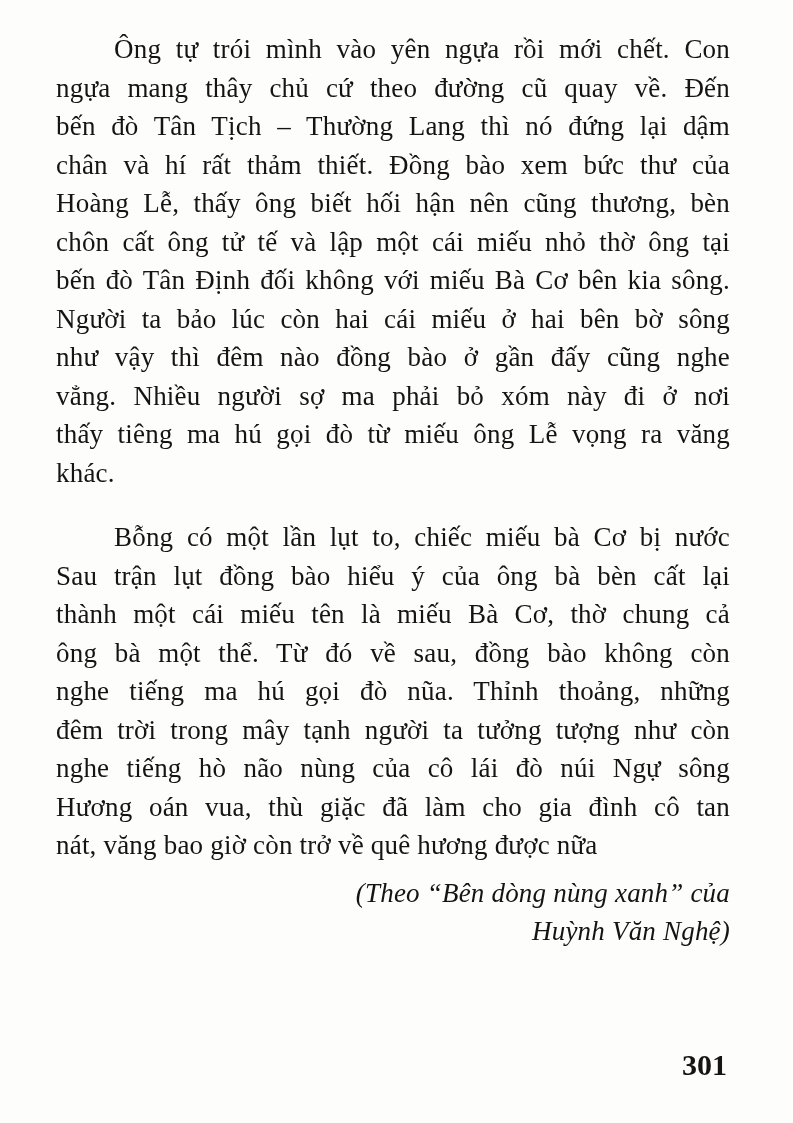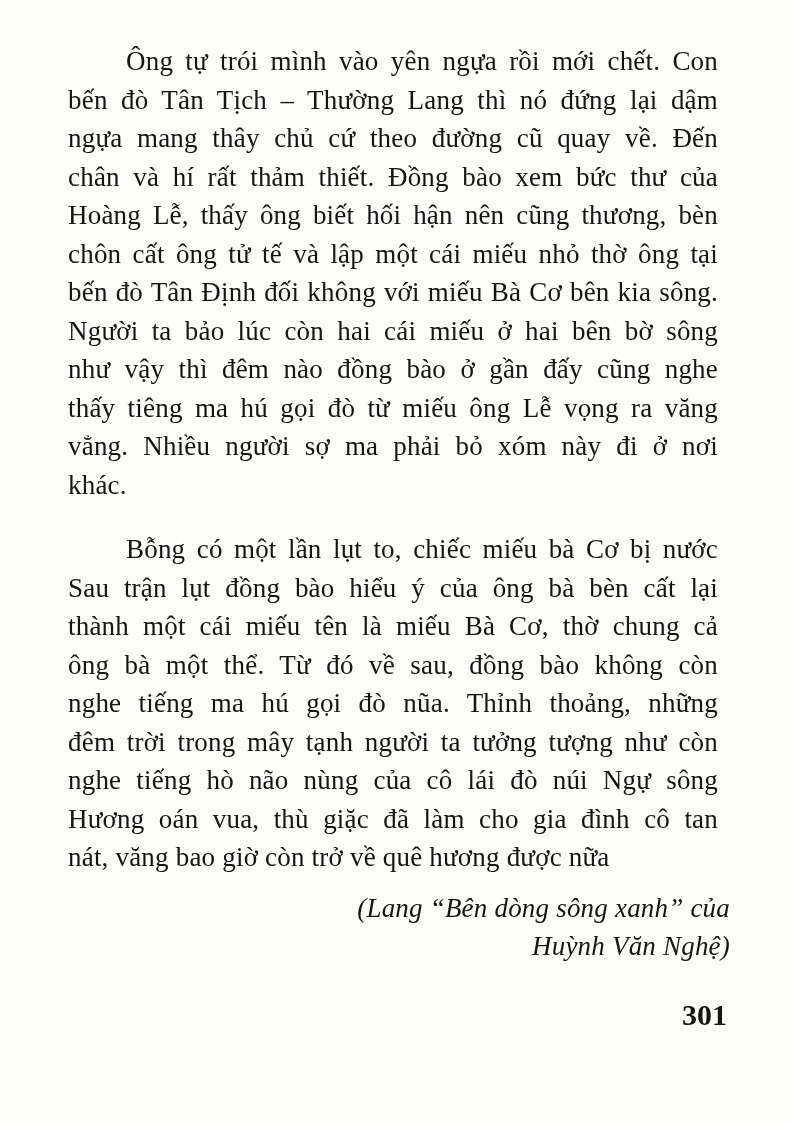--- a/index.html
+++ b/index.html
@@ -13,21 +13,21 @@
     color: #151413;
     font-family: "Liberation Serif", "DejaVu Serif", serif;
     overflow: hidden;
   }
   .text-block {
     position: absolute;
     left: 56px;
     top: 30px;
     width: 674px;
   }
-  .para { margin: 12px; padding: 0; }
+  .para { margin: 0; padding: 0; }
   .para-2 { margin-top: 26px; }
   .line {
     display: block;
     font-size: 27px;
     line-height: 38.5px;
     text-align: justify;
     text-align-last: justify;
     letter-spacing: 0.2px;
   }
   .line.indent { text-indent: 58px; }
@@ -40,61 +40,61 @@
     display: block;
     font-size: 27px;
     line-height: 38.5px;
     font-style: italic;
     text-align: right;
     text-align-last: right;
     letter-spacing: 0.2px;
   }
   .page-number {
     position: absolute;
-    top: 998px;
+    top: 1048px;
     right: 66px;
     font-size: 30px;
     font-weight: bold;
     line-height: 34px;
   }
 </style>
 </head>
 <body>
 
 <div class="page">
   <div class="text-block">
 
     <p class="para para-1">
       <span class="line indent">Ông tự trói mình vào yên ngựa rồi mới chết. Con</span>
+      <span class="line">ngựa mang thây chủ cứ theo đường cũ quay về. Đến</span>
       <span class="line">bến đò Tân Tịch – Thường Lang thì nó đứng lại dậm</span>
-      <span class="line">ngựa mang thây chủ cứ theo đường cũ quay về. Đến</span>
       <span class="line">chân và hí rất thảm thiết. Đồng bào xem bức thư của</span>
       <span class="line">Hoàng Lễ, thấy ông biết hối hận nên cũng thương, bèn</span>
       <span class="line">chôn cất ông tử tế và lập một cái miếu nhỏ thờ ông tại</span>
       <span class="line">bến đò Tân Định đối không với miếu Bà Cơ bên kia sông.</span>
       <span class="line">Người ta bảo lúc còn hai cái miếu ở hai bên bờ sông</span>
       <span class="line">như vậy thì đêm nào đồng bào ở gần đấy cũng nghe</span>
+      <span class="line">vẳng. Nhiều người sợ ma phải bỏ xóm này đi ở nơi</span>
       <span class="line">thấy tiêng ma hú gọi đò từ miếu ông Lễ vọng ra văng</span>
-      <span class="line">vẳng. Nhiều người sợ ma phải bỏ xóm này đi ở nơi</span>
       <span class="line last">khác.</span>
     </p>
 
     <p class="para para-2">
       <span class="line indent">Bỗng có một lần lụt to, chiếc miếu bà Cơ bị nước</span>
       <span class="line">Sau trận lụt đồng bào hiểu ý của ông bà bèn cất lại</span>
       <span class="line">thành một cái miếu tên là miếu Bà Cơ, thờ chung cả</span>
       <span class="line">ông bà một thể. Từ đó về sau, đồng bào không còn</span>
       <span class="line">nghe tiếng ma hú gọi đò nũa. Thỉnh thoảng, những</span>
       <span class="line">đêm trời trong mây tạnh người ta tưởng tượng như còn</span>
       <span class="line">nghe tiếng hò não nùng của cô lái đò núi Ngự sông</span>
       <span class="line">Hương oán vua, thù giặc đã làm cho gia đình cô tan</span>
       <span class="line last">nát, văng bao giờ còn trở về quê hương được nữa</span>
     </p>
 
     <div class="attribution">
-      <span class="attr-line">(Lang “Bên dòng sông xanh” của</span>
+      <span class="attr-line">(Theo “Bên dòng nùng xanh” của</span>
       <span class="attr-line">Huỳnh Văn Nghệ)</span>
     </div>
 
   </div>
 
   <div class="page-number">301</div>
 </div>
 
 </body></html>

